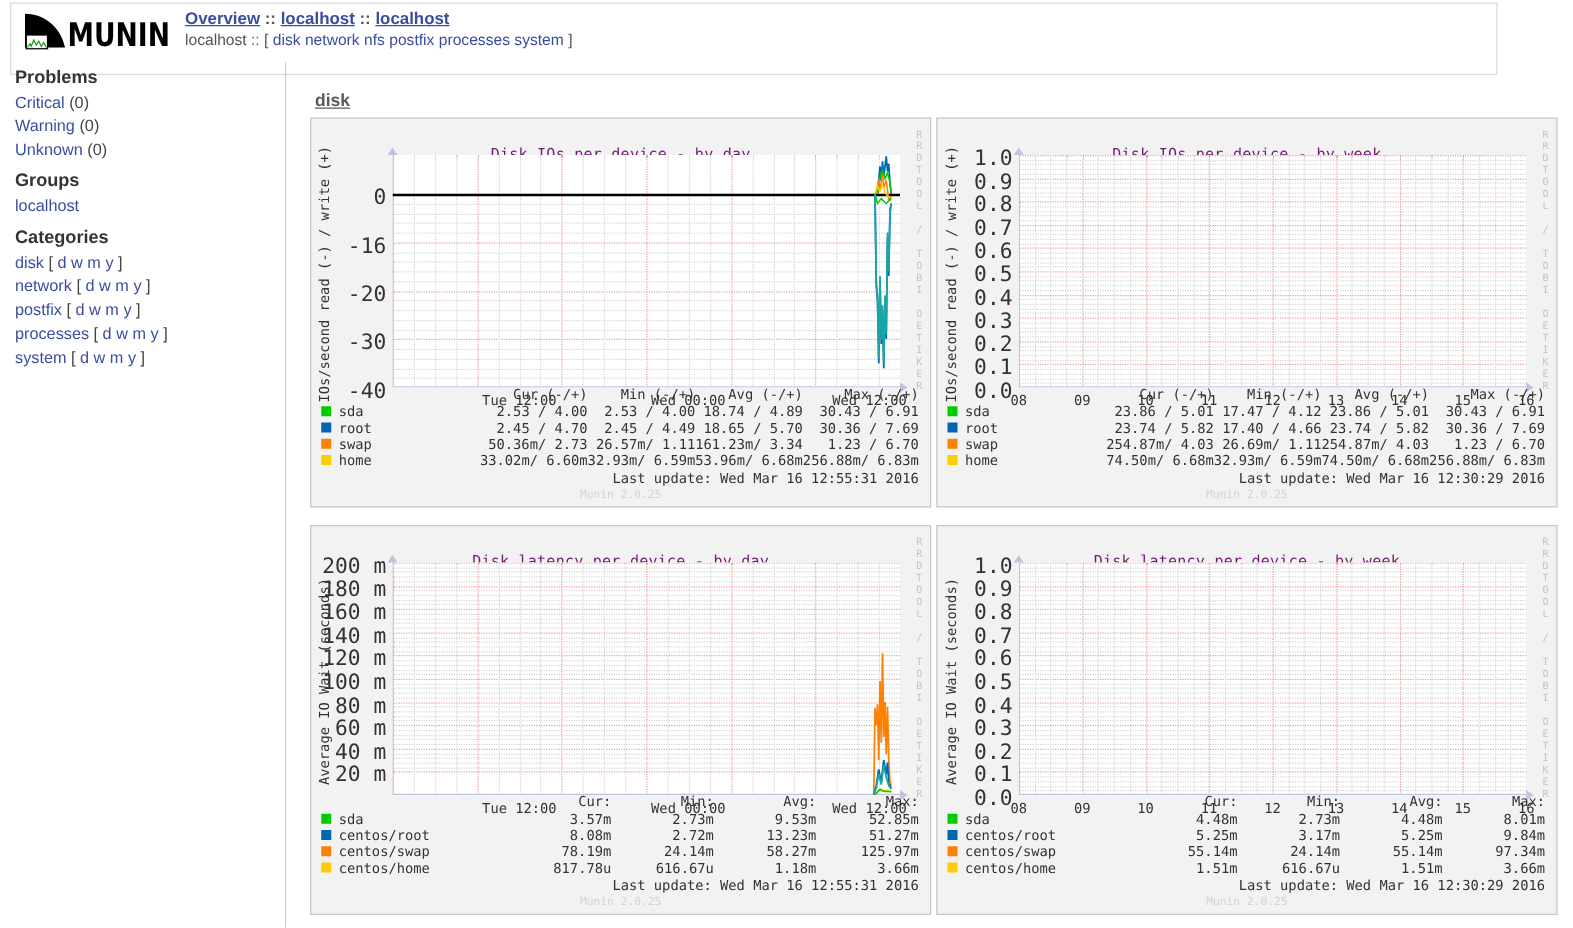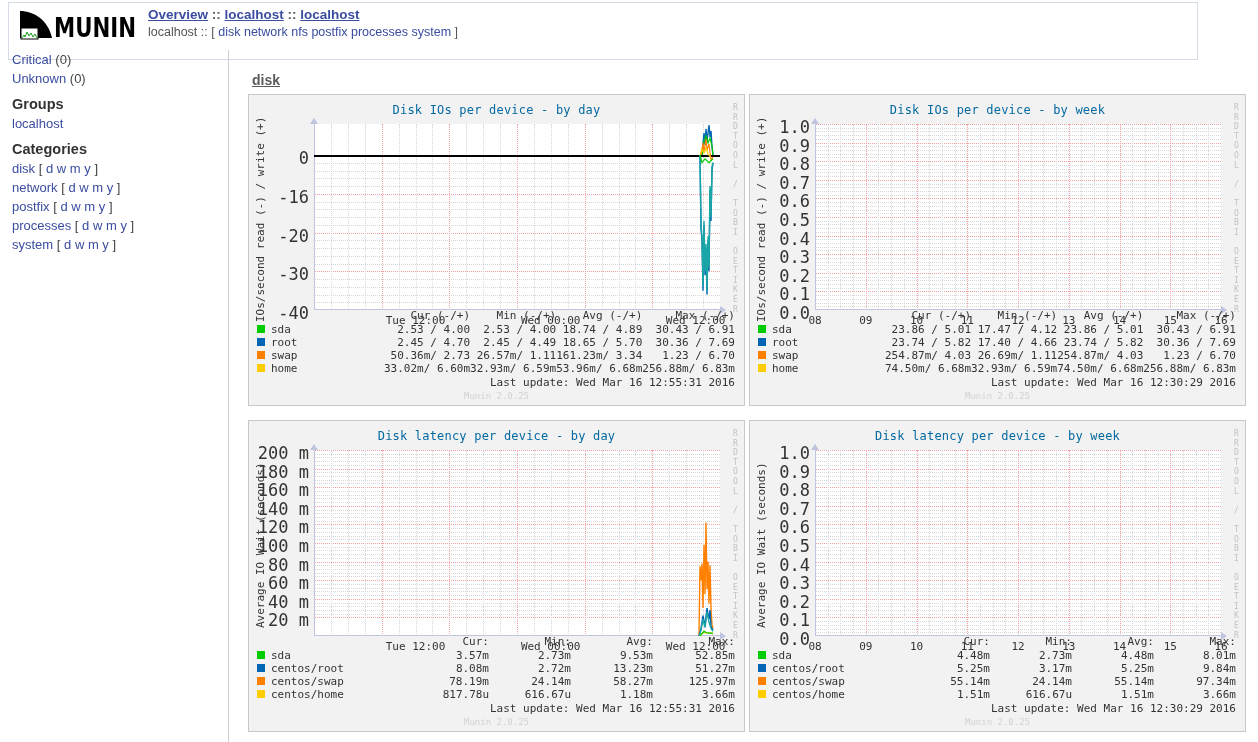--- a/index.html
+++ b/index.html
@@ -122,25 +122,25 @@
     border: 1px solid #c8c8c8;
     background: #f2f2f2;
     box-sizing: border-box;
     position: relative;
     overflow: hidden;
   }
   .graph-row + .graph-row { margin-top: 14px; }
 
   .g-title {
     position: absolute;
-    left: 0; right: 0; top: 8px;
+    left: 0; right: 0; top: 21px;
     text-align: center;
     font-family: "DejaVu Sans Mono", "Liberation Mono", monospace;
     font-size: 12px;
-    color: #0369a1;
+    color: #701a75;
     letter-spacing: 0.2px;
   }
   .watermark {
     position: absolute;
     right: 4px; top: 8px;
     width: 12px;
     font-family: "DejaVu Sans Mono", "Liberation Mono", monospace;
     font-size: 8px;
     color: #c3c3c3;
     letter-spacing: 0.6px;
@@ -300,22 +300,24 @@
         <span>localhost</span><span> :: </span><span>[</span>
         <span id="header-cat-list"><a href="#">disk</a> <a href="#">network</a> <a href="#">nfs</a> <a href="#">postfix</a> <a href="#">processes</a> <a href="#">system</a></span>
         <span>]</span>
       </div>
     </div>
   </div>
 
   <div id="sidebar">
 
     <div class="group-first">
+      <h2>Problems</h2>
       <ul id="problems-list">
           <li><a href="#">Critical</a><span class="count"> (0)</span></li>
+          <li><a href="#">Warning</a><span class="count"> (0)</span></li>
           <li><a href="#">Unknown</a><span class="count"> (0)</span></li>
         </ul>
     </div>
 
     <div>
       <h2>Groups</h2>
       <ul id="groups-list">
           <li><a href="#">localhost</a></li>
         </ul>
     </div>

